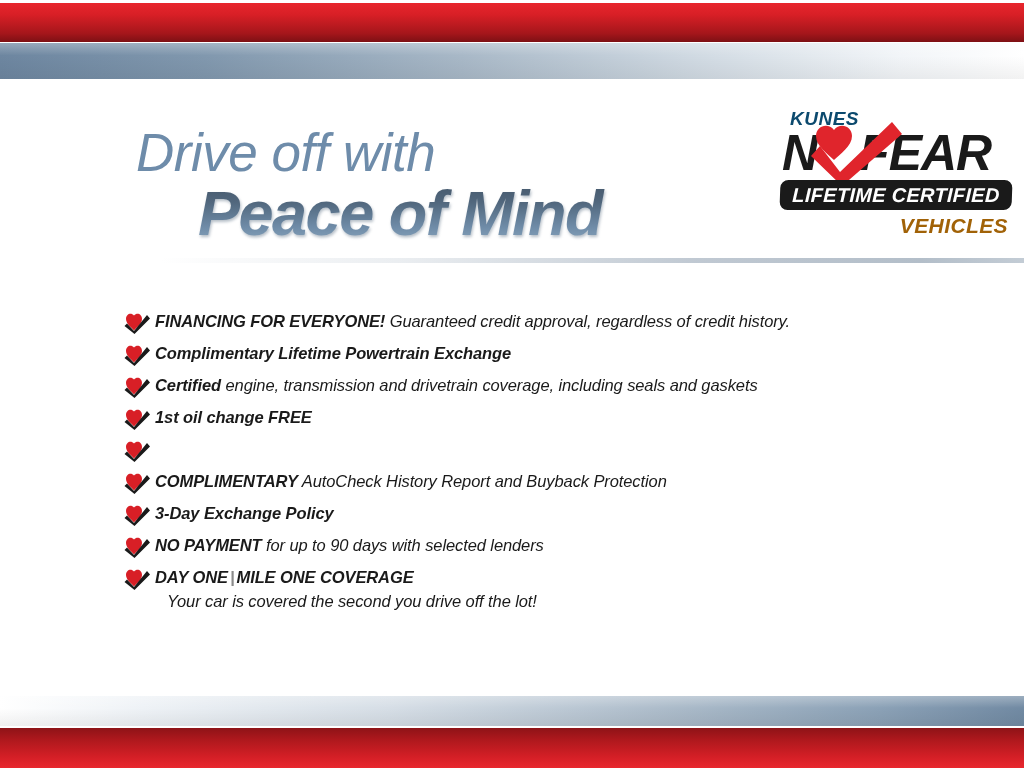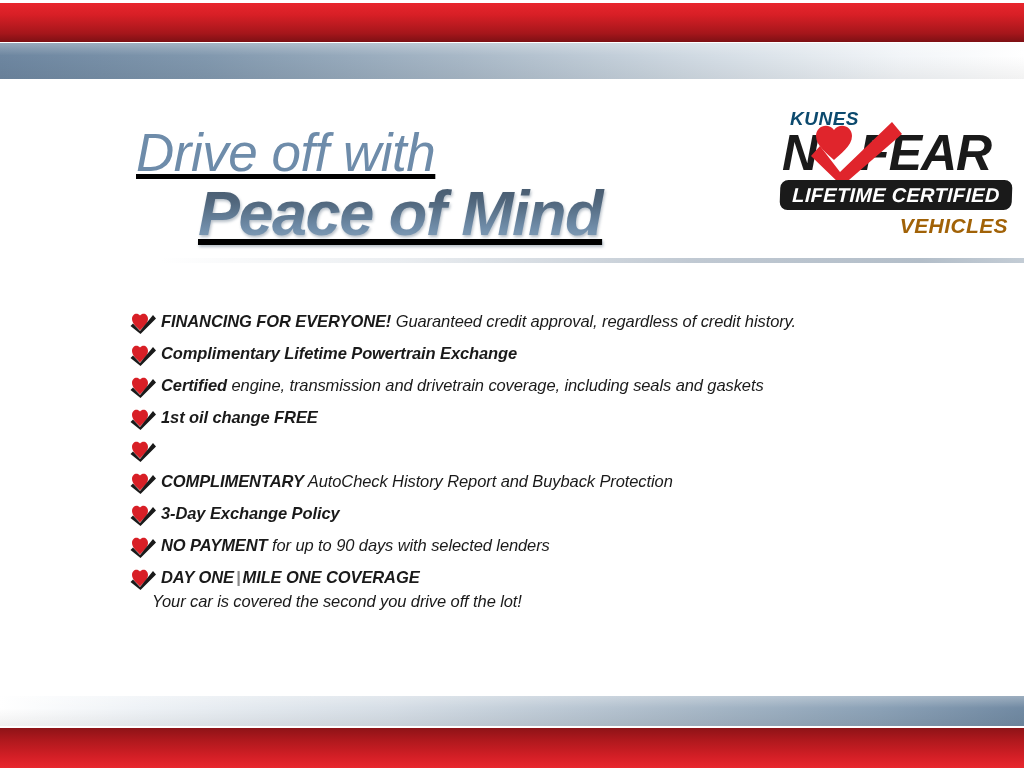--- a/index.html
+++ b/index.html
@@ -65,21 +65,20 @@
     width: 1024px; height: 40px;
     background: linear-gradient(to bottom, #8e1317 0%, #ad181d 28%, #d41f26 72%, #e8272e 100%);
   }
 
   
   .headline {
     position: absolute;
     left: 136px;
     top: 126px;
     width: 620px;
-    text-decoration: underline;
   }
   .headline-line1 {
     font-size: 53px;
     font-style: italic;
     font-weight: normal;
     color: #6e8caa;
     letter-spacing: -0.5px;
     line-height: 1.0;
     white-space: nowrap;
   }
@@ -177,21 +176,21 @@
     font-size: 21px;
     font-weight: bold;
     font-style: italic;
     color: #a16207;
     letter-spacing: 0.4px;
   }
 
   
   .features {
     position: absolute;
-    left: 130px;
+    left: 124px;
     top: 310px;
     width: 860px;
   }
   .feature-row {
     position: relative;
     height: 32px;
     display: flex;
     align-items: flex-start;
   }
   .feature-icon {
@@ -211,21 +210,21 @@
   }
   .feature-text .lead {
     font-weight: bold;
   }
   .feature-text .sep {
     color: #8a8a8a;
     font-weight: bold;
     padding: 0 2px;
   }
   .feature-sub {
-    margin-left: 22px;
+    margin-left: 43px;
     margin-top: -8px;
     font-size: 16.5px;
     font-style: italic;
     color: #1a1a1a;
     line-height: 22px;
     white-space: nowrap;
     letter-spacing: -0.1px;
   }
 </style>
 </head>

